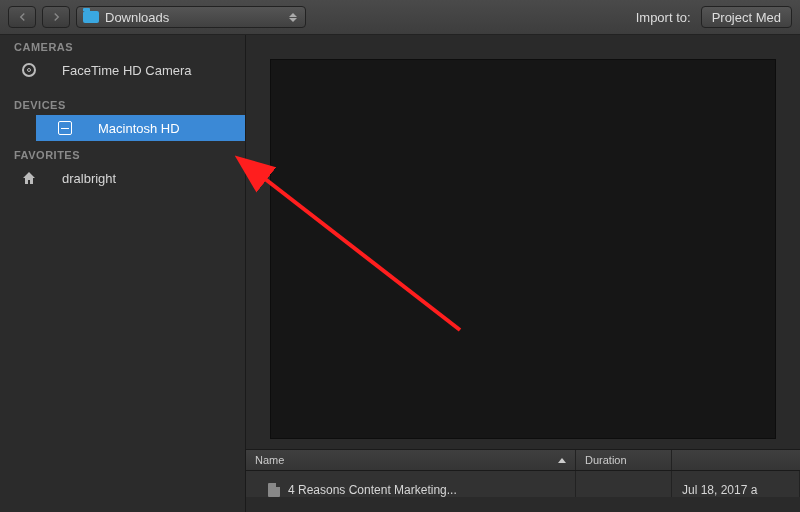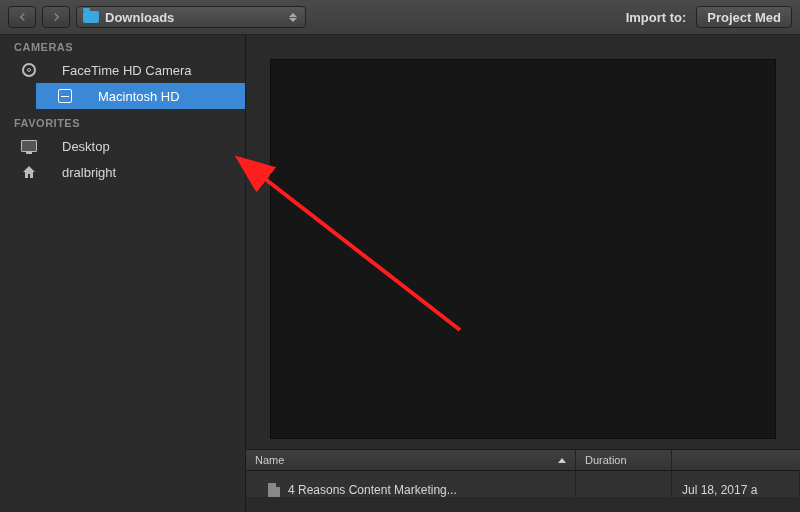--- a/index.html
+++ b/index.html
@@ -7,21 +7,20 @@
 
   
   .toolbar {
     height: 32px;
     background: linear-gradient(#4a4a4a,#3d3d3d);
     border-bottom: 1px solid #222;
     display: flex;
     align-items: center;
     padding: 17px 8px;
     gap: 6px;
-    font-weight: bold;
   }
   .nav-btn {
     width: 28px; height: 22px;
     background: linear-gradient(#505050,#3b3b3b);
     border: 1px solid #222;
     border-radius: 4px;
     display: flex; align-items: center; justify-content: center;
     color: #888;
   }
   .nav-btn svg { width: 9px; height: 10px; }
@@ -174,34 +173,29 @@
   <div class="sidebar">
 
     <div class="section-header">CAMERAS</div>
     <div class="side-item">
       <span class="icon-slot">
           <span class="cam-ring"></span>
         </span>
       <span>FaceTime HD Camera</span>
     </div>
 
+    <div class="section-header" style="margin-top:10px">DEVICES</div>
     <div class="side-item selected">
       <span class="icon-slot">
           <span class="disk-icon"></span>
         </span>
       <span>Macintosh HD</span>
     </div>
 
     <div class="section-header" style="margin-top:2px">FAVORITES</div>
-    <div class="side-item">
-      <span class="icon-slot">
-          <span class="desktop-icon"></span>
-        </span>
-      <span>Desktop</span>
-    </div>
     <div class="side-item">
       <span class="icon-slot home-icon">
         <svg viewBox="0 0 16 16">
             <path d="M2 8 L8 2 L14 8 L12 8 L12 14 L9 14 L9 10 L7 10 L7 14 L4 14 L4 8 Z"></path>
           </svg>
       </span>
       <span>dralbright</span>
     </div>
   </div>
 

